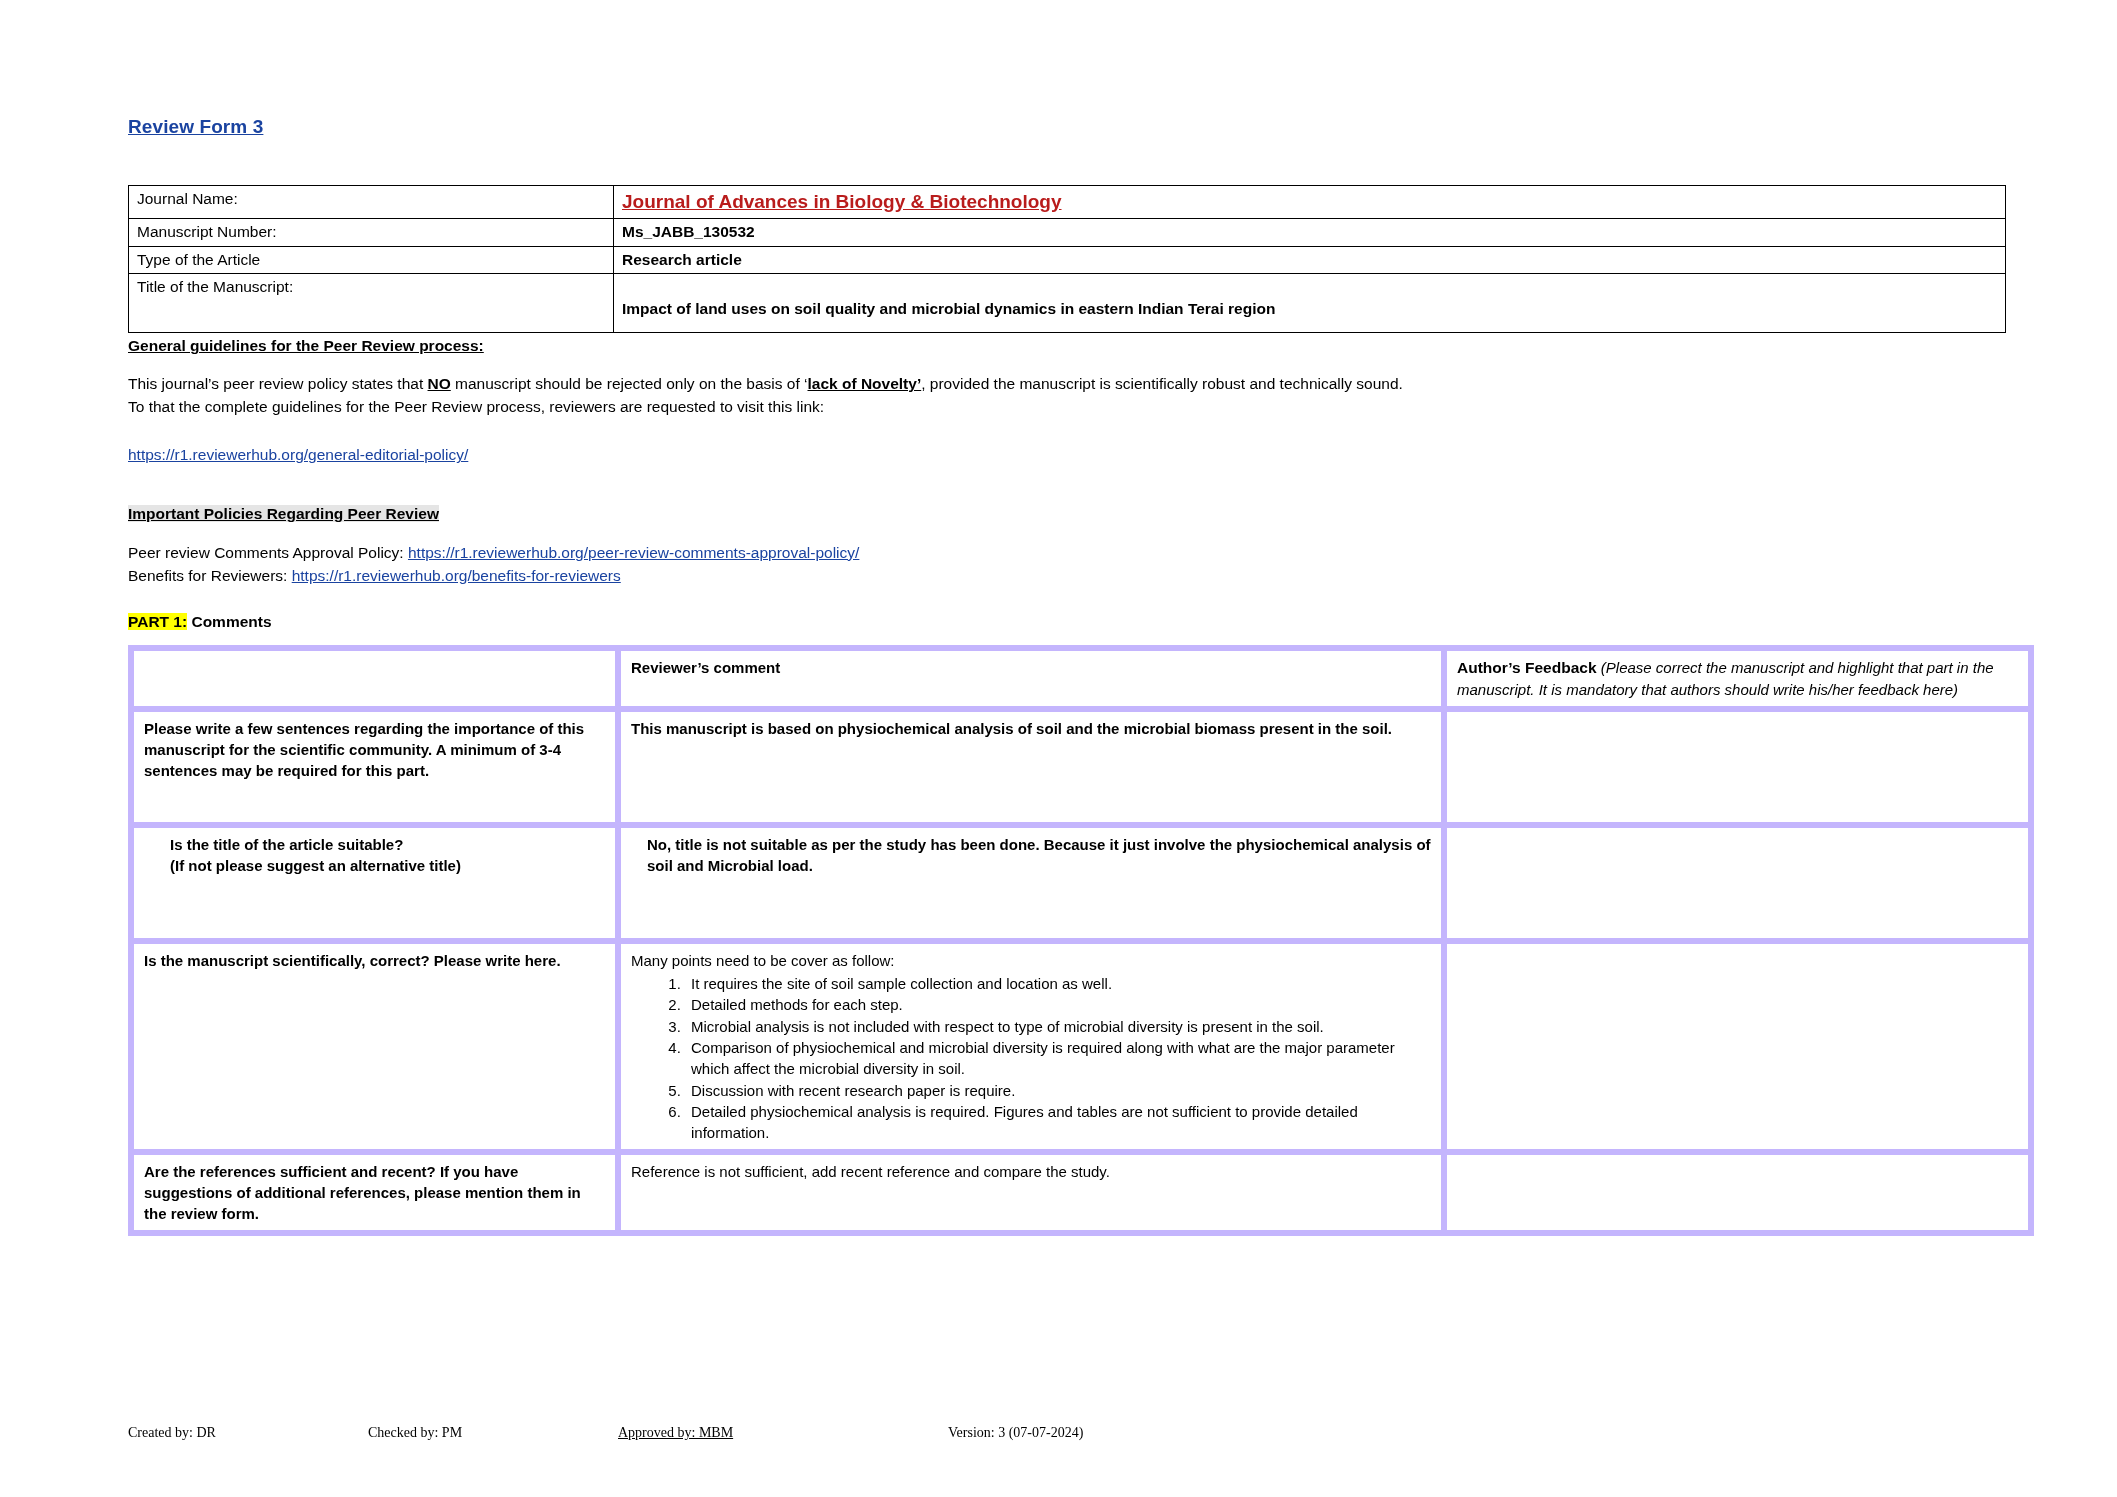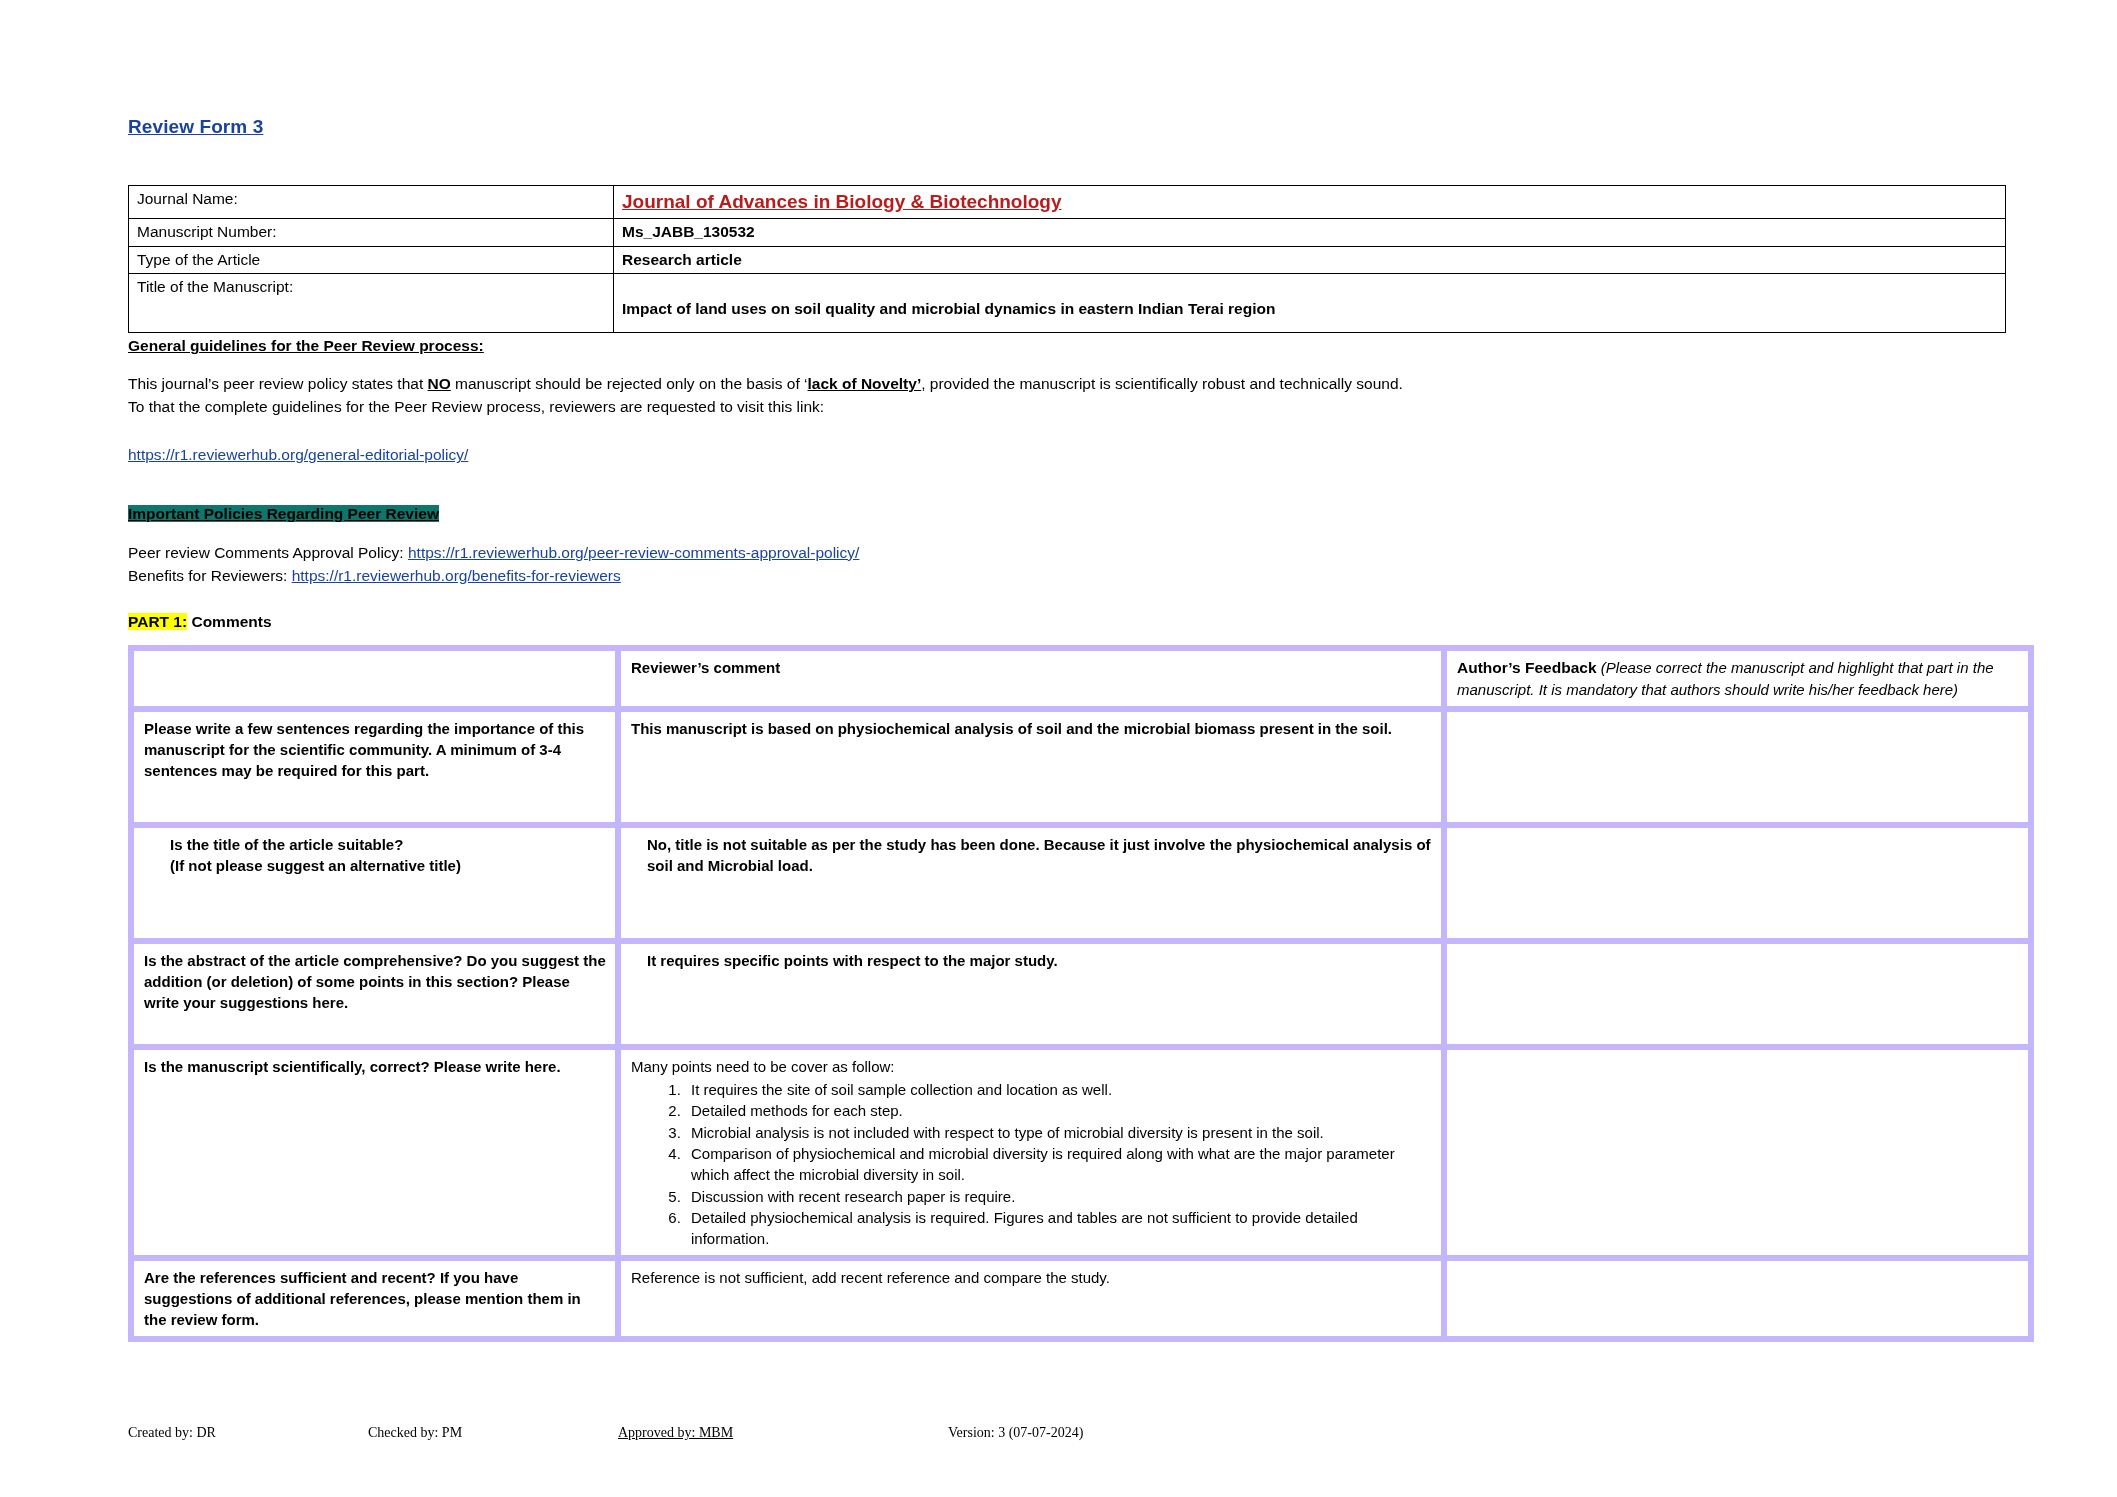--- a/index.html
+++ b/index.html
@@ -68,21 +68,21 @@
     margin: 18px 0 0 0;
     line-height: 1.45;
   }
   p.body-text.tight { margin-top: 0; }
   u.u { text-decoration: underline; }
   .link {
     color: #1a43a0;
     text-decoration: underline;
   }
   .hl {
-    background: #0f766e;
+    background: #e5e5e5;
     font-weight: bold;
     text-decoration: underline;
     color: #000;
   }
   .policies-block { margin-top: 38px; }
   .policy-lines { margin-top: 18px; font-size: 15.5px; line-height: 1.5; }
 
   .part-line {
     margin-top: 26px;
     font-size: 15.5px;
@@ -235,25 +235,20 @@
 
     <tr class="row-h2">
       <td>
         <span class="q-sub">Is the title of the article suitable?</span>
         <span class="q-sub">(If not please suggest an alternative title)</span>
       </td>
       <td class="ans-bold indent">No, title is not suitable as per the study has been done. Because it just involve the physiochemical analysis of soil and Microbial load.</td>
       <td></td>
     </tr>
 
-    <tr class="row-h3">
-      <td class="q">Is the abstract of the article comprehensive? Do you suggest the addition (or deletion) of some points in this section? Please write your suggestions here.</td>
-      <td class="ans-bold indent">It requires specific points with respect to the major study.</td>
-      <td></td>
-    </tr>
 
     <tr>
       <td class="q">Is the manuscript scientifically, correct? Please write here.</td>
       <td>
         <div>Many points need to be cover as follow:</div>
         <ol class="pts">
           <li>It requires the site of soil sample collection and location as well.</li>
           <li>Detailed methods for each step.</li>
           <li>Microbial analysis is not included with respect to type of microbial diversity is present in the soil.</li>
           <li>Comparison of physiochemical and microbial diversity is required along with what are the major parameter which affect the microbial diversity in soil.</li>

